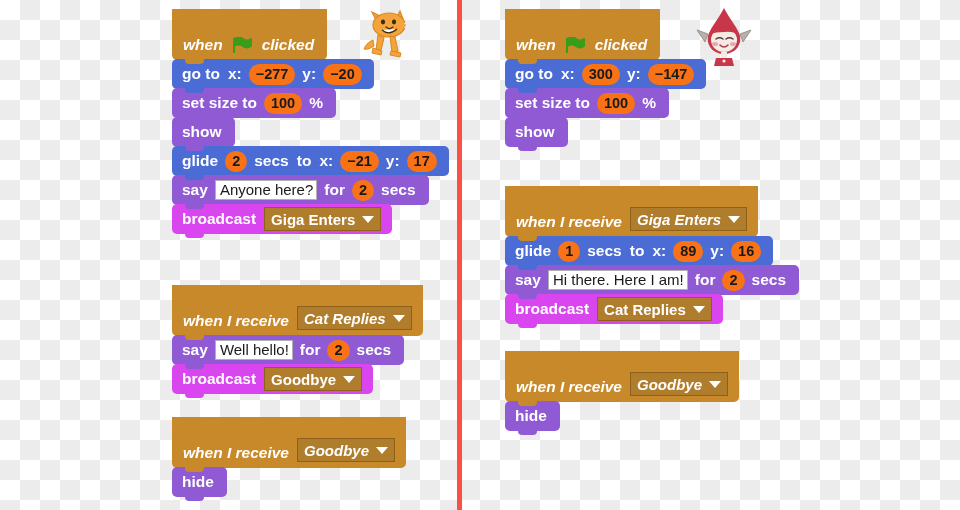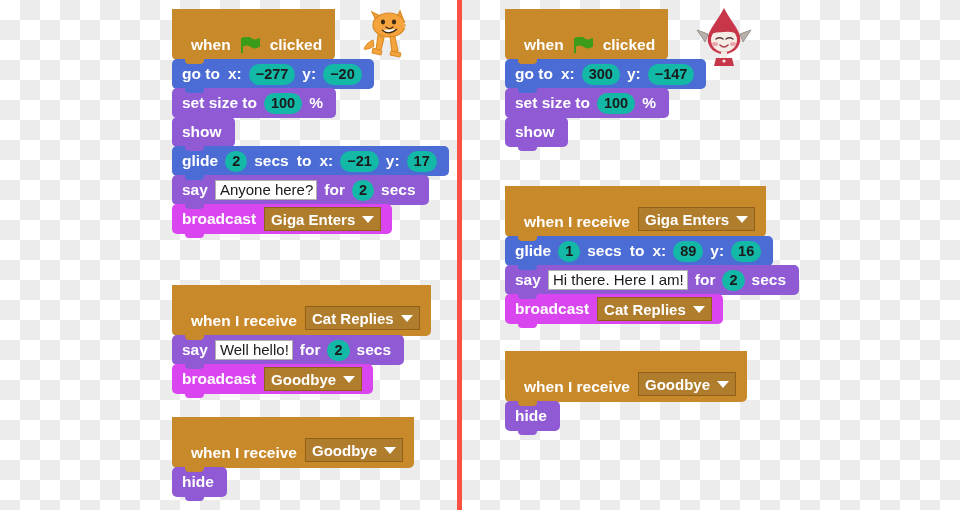--- a/index.html
+++ b/index.html
@@ -66,24 +66,25 @@
   
   .hat {
     position: relative;
     display: inline-flex;
     align-items: flex-end;
     box-sizing: border-box;
     color: #fff; font-weight: bold; font-size: 15.5px;
     white-space: nowrap;
     background: #c8892a;
     height: 51px;
-    padding: 0 9px 6px 18px;
+    padding: 0 9px 6px 10px;
     border-bottom-left-radius: 5px;
     border-bottom-right-radius: 5px;
     margin-top: -1px;
+    font-style: italic;
   }
   .hat > * { position: relative; z-index: 2; }
   .hat::before {
     content: "";
     position: absolute;
     left: 0; top: -0px; right: 0; height: 30px;
     background: #c8892a;
     border-top-left-radius: 70px 34px;
     border-top-right-radius: 70px 34px;
     z-index: 1;
@@ -100,21 +101,21 @@
   }
 
   .lbl { margin: 0 4px; }
   .lbl:first-child { margin-left: 1px; }
 
   
   .oval {
     display: inline-flex;
     align-items: center;
     justify-content: center;
-    background: #14b8a6;
+    background: #f97316;
     color: #1a1a1a;
     font-weight: bold;
     font-size: 14.5px;
     border-radius: 11px;
     height: 21px;
     min-width: 21px;
     padding: 0 7px;
     margin: 0 3px;
     box-sizing: border-box;
   }

